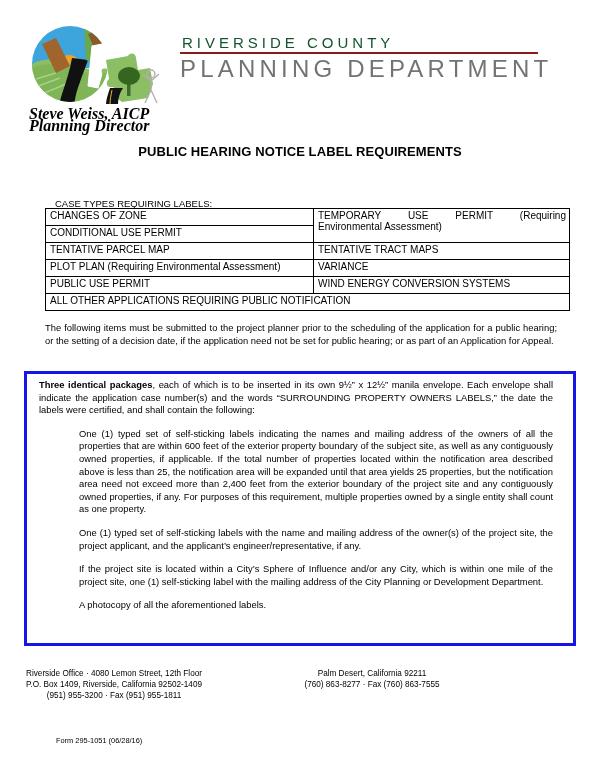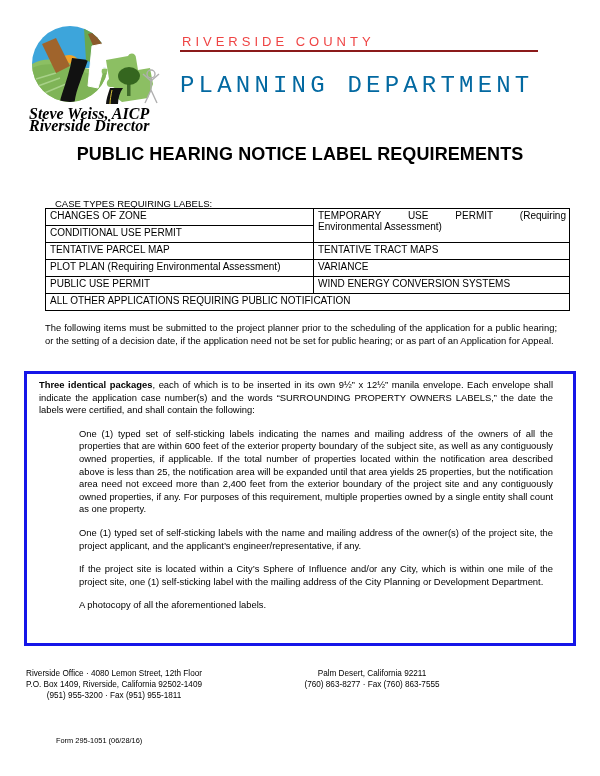--- a/index.html
+++ b/index.html
@@ -39,40 +39,40 @@
   }
 
   .dept-block {
     position: absolute;
     left: 180px;
     top: 34px;
     width: 378px;
   }
   .dept-line1 {
     font-family: "Liberation Sans", sans-serif;
-    font-size: 13px;
+    font-size: 15px;
     font-weight: 400;
     letter-spacing: 4.0px;
-    color: #ef4444;
+    color: #14532d;
     white-space: nowrap;
     padding-left: 2px;
   }
   .dept-rule {
     margin-top: 1px;
     height: 2px;
     background: #8b1a1a;
     width: 358px;
   }
   .dept-line2 {
-    margin-top: 20px;
-    font-family: Liberation Mono, monospace;
+    margin-top: 1px;
+    font-family: Liberation Sans, sans-serif;
     font-size: 24px;
     font-weight: 400;
     letter-spacing: 4.2px;
-    color: #0369a1;
+    color: #737373;
     white-space: nowrap;
   }
 
   .director {
     position: absolute;
     left: 29px;
     top: 108px;
     font-family: "Liberation Serif", serif;
     font-weight: bold;
     font-style: italic;
@@ -81,21 +81,21 @@
     color: #000;
   }
 
   
   .doc-title {
     position: absolute;
     left: 0;
     top: 144px;
     width: 600px;
     text-align: center;
-    font-size: 18px;
+    font-size: 13px;
     font-weight: bold;
     letter-spacing: 0.1px;
   }
 
   
   .case-label {
     position: absolute;
     left: 55px;
     top: 198px;
     font-size: 9.5px;
@@ -252,21 +252,21 @@
     </div>
 
     <div class="dept-block">
       <div class="dept-line1">RIVERSIDE COUNTY</div>
       <div class="dept-rule"></div>
       <div class="dept-line2">PLANNING DEPARTMENT</div>
     </div>
 
     <div class="director">
       <div>Steve Weiss, AICP</div>
-      <div>Riverside Director</div>
+      <div>Planning Director</div>
     </div>
   </div>
 
   <div class="doc-title">PUBLIC HEARING NOTICE LABEL REQUIREMENTS</div>
 
   <div class="case-label">CASE TYPES REQUIRING LABELS:</div>
 
   <table class="case-table">
     <tbody>
       <tr>

